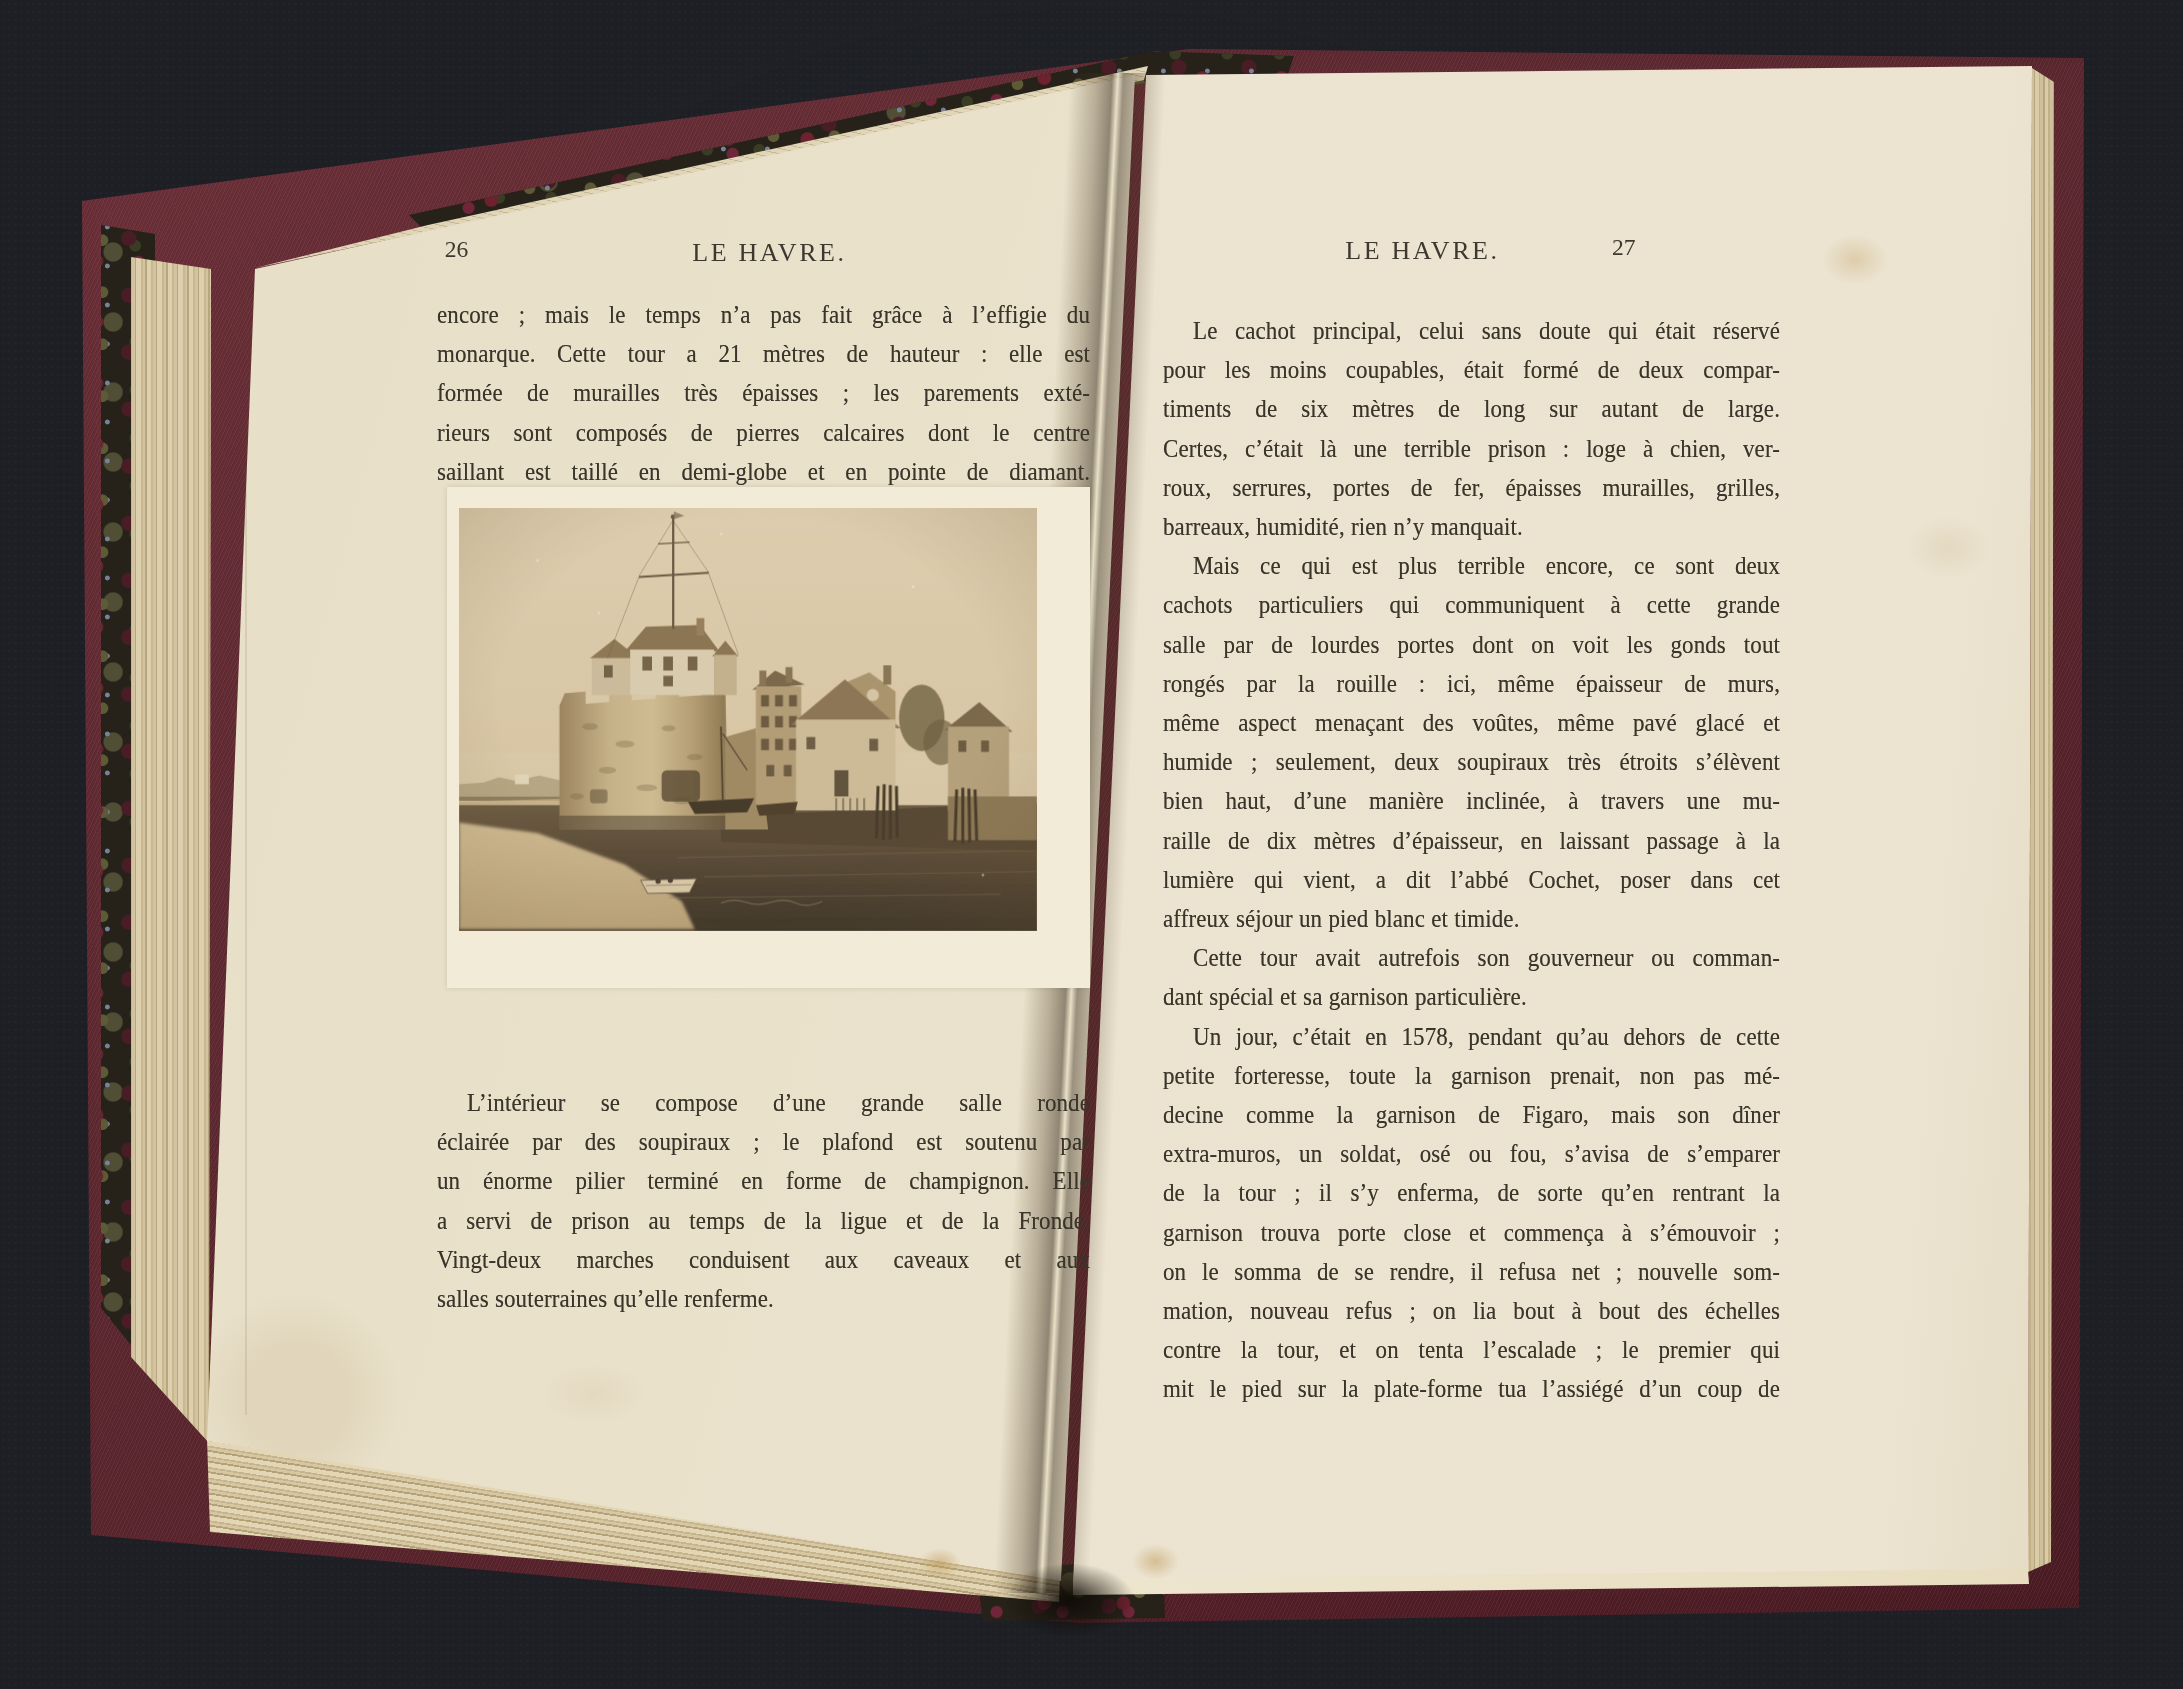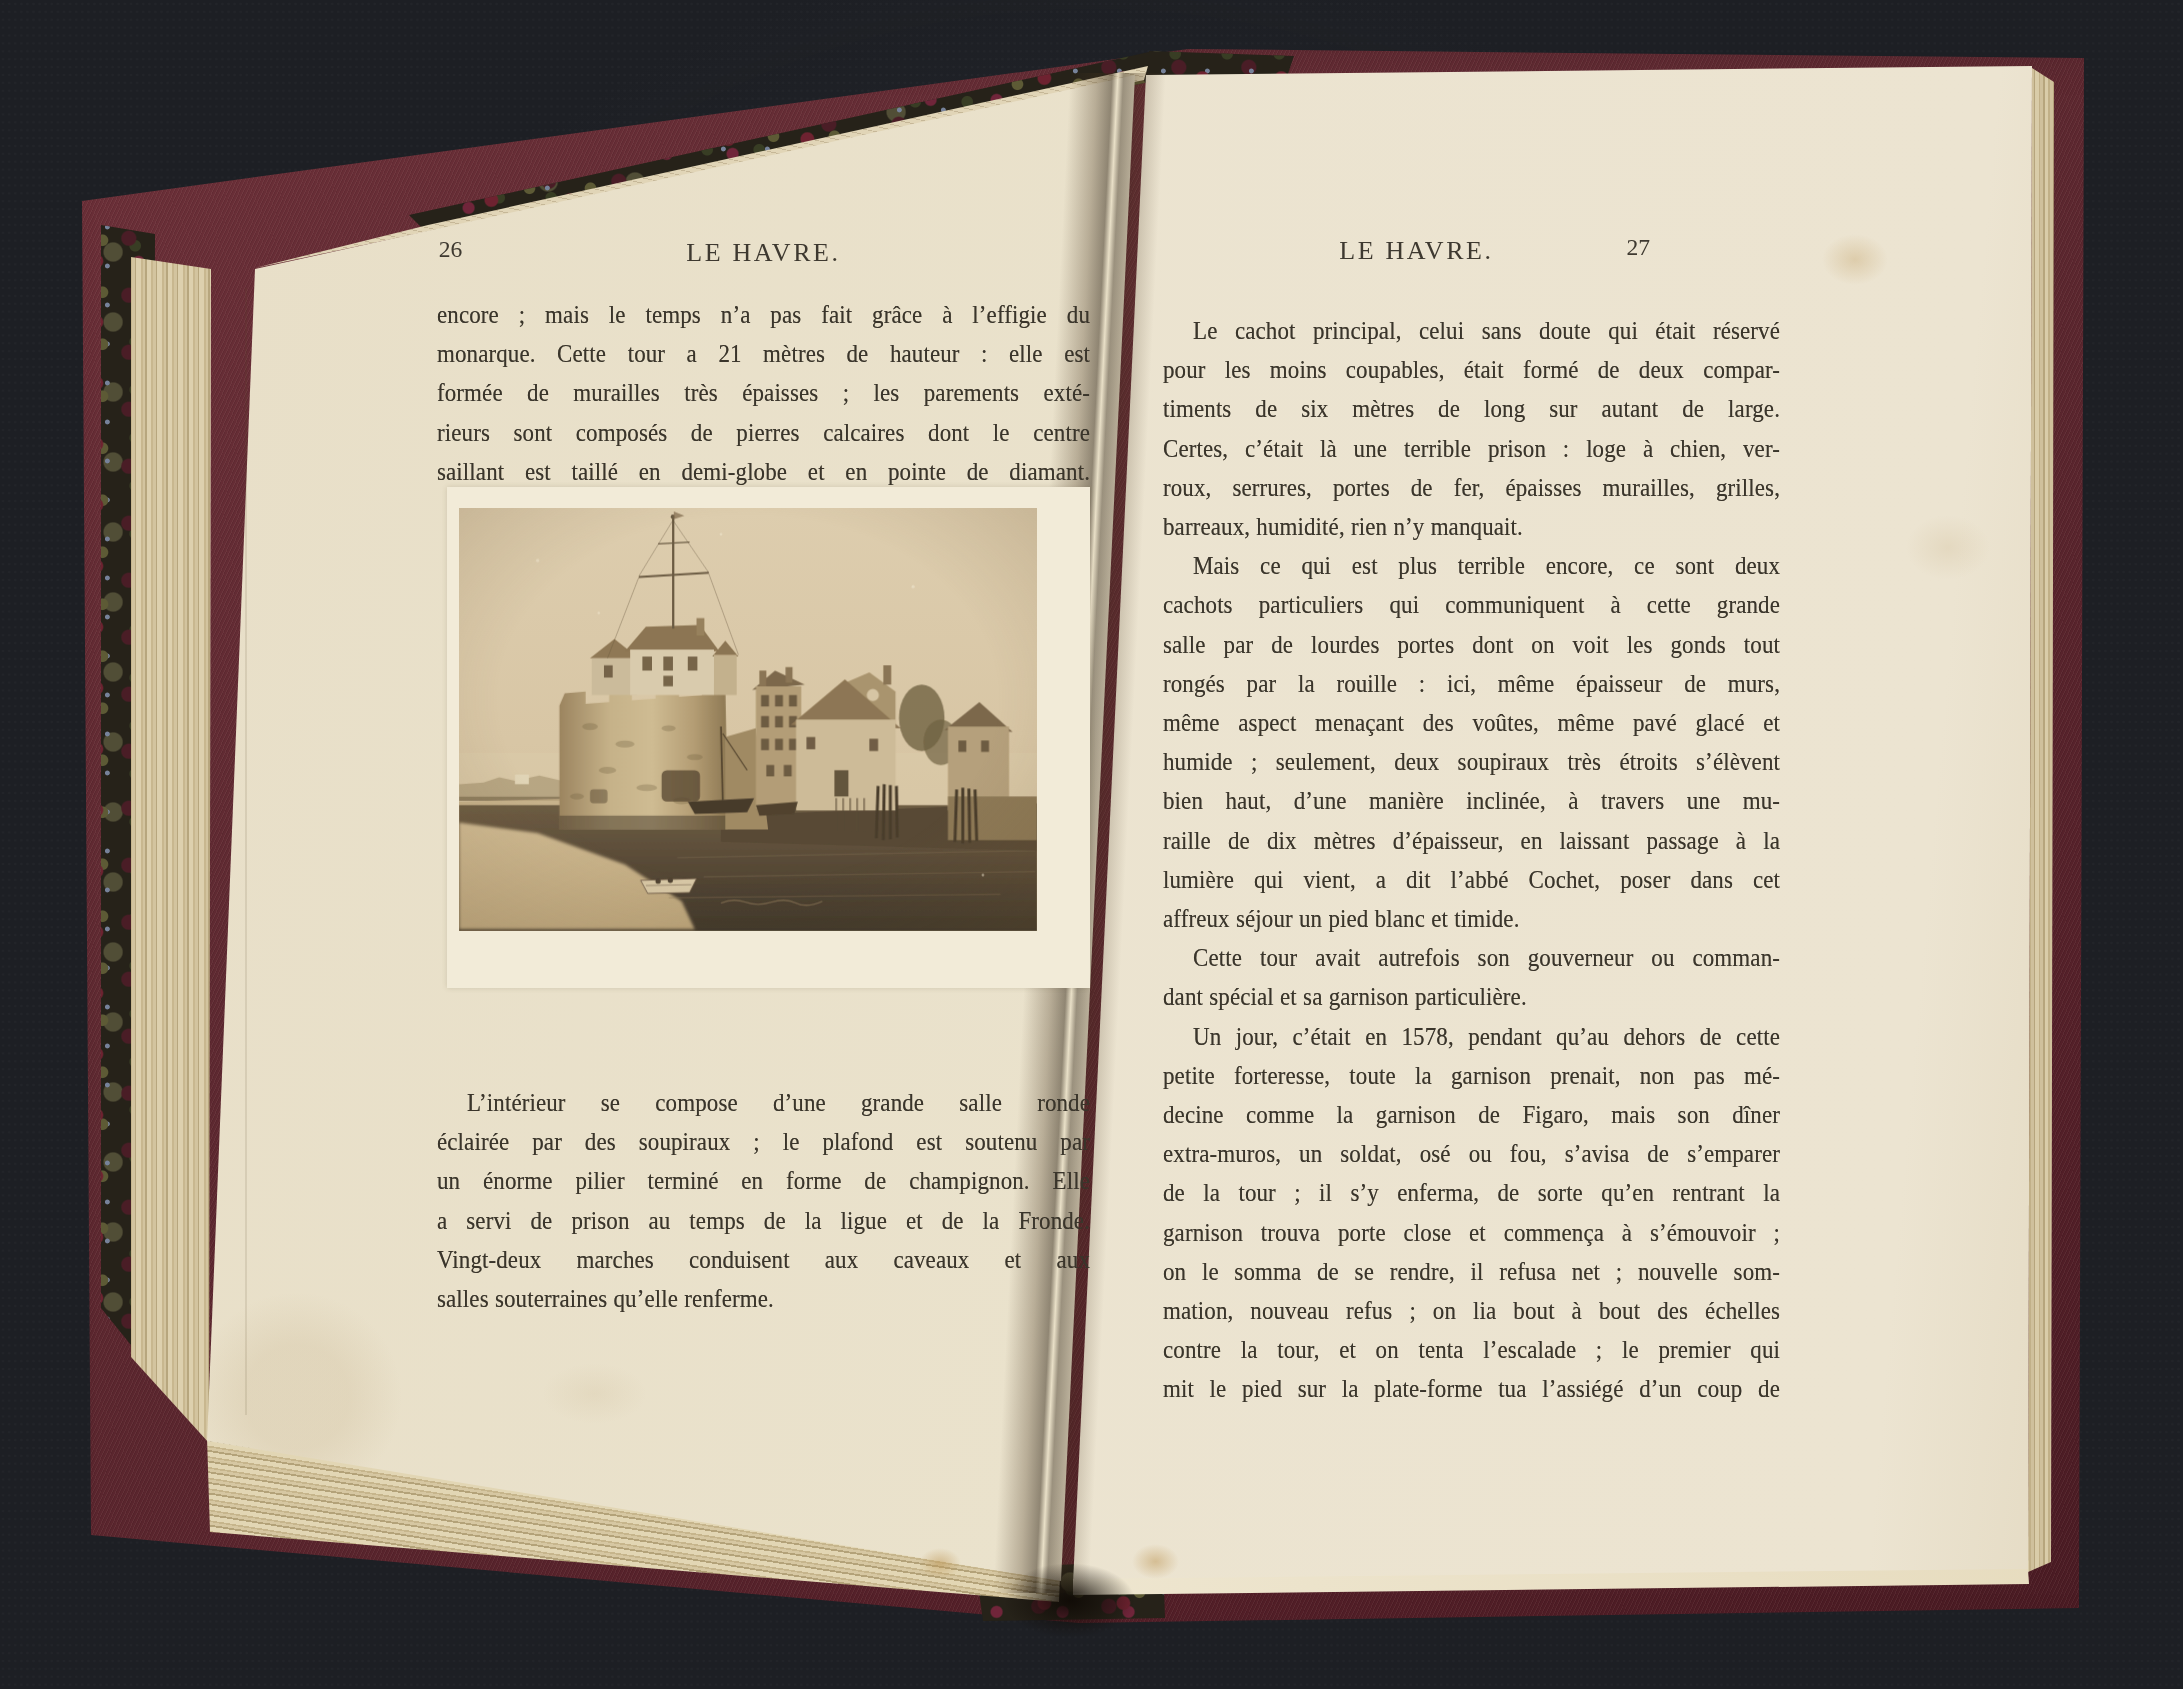--- a/index.html
+++ b/index.html
@@ -98,21 +98,21 @@
 
   
   .stain{border-radius:50%;}
   #stain-1{left:1822px;top:234px;width:66px;height:51px;background:radial-gradient(closest-side,rgba(187,150,85,.30),rgba(187,150,85,0));}
   #stain-2{left:1906px;top:515px;width:84px;height:65px;background:radial-gradient(closest-side,rgba(180,150,95,.15),rgba(180,150,95,0));}
   #stain-3{left:919px;top:1548px;width:42px;height:31px;background:radial-gradient(closest-side,rgba(190,152,88,.55),rgba(190,152,88,0));}
   #stain-4{left:1132px;top:1544px;width:47px;height:35px;background:radial-gradient(closest-side,rgba(190,152,88,.50),rgba(190,152,88,0));}
   #stain-5{left:542px;top:1363px;width:105px;height:61px;background:radial-gradient(closest-side,rgba(175,145,95,.10),rgba(175,145,95,0));}
 
   
-  .pg-header{height:31px;color:#43ured3d32;color:#433d32;}
+  .pg-header{height:31px;color:#43ured3d32;color:#433d32;margin-left:6px;}
   .pg-header .num{position:absolute;top:0;font-size:23.6px;color:#3e3930;}
   .pg-header .ttl{position:absolute;top:1.7px;font-size:26px;letter-spacing:2.6px;color:#3e3930;}
   .txtcol{
     color:#3a352b;font-size:23px;line-height:35px;
     transform:scaleY(1.12);transform-origin:top left;
     text-shadow:0 0 0.5px rgba(58,53,43,.55);
     word-spacing:0.4px;letter-spacing:0.1px;
   }
   .tline{width:100%;text-align:justify;text-align-last:justify;height:35px;white-space:normal;}
   .tline.endleft{text-align-last:left;}
@@ -364,21 +364,21 @@
     <div class="tline ind">L’intérieur se compose d’une grande salle ronde</div>
     <div class="tline">éclairée par des soupiraux ; le plafond est soutenu par</div>
     <div class="tline">un énorme pilier terminé en forme de champignon. Elle</div>
     <div class="tline">a servi de prison au temps de la ligue et de la Fronde.</div>
     <div class="tline">Vingt-deux marches conduisent aux caveaux et aux</div>
     <div class="tline endleft">salles souterraines qu’elle renferme.</div>
   </div>
 
 <div class="abs pg-header" style="left:1163px;top:234px;width:617px;">
   <span class="ttl" style="left:0;width:507px;text-align:center;">LE HAVRE.</span>
-  <span class="num" style="left:426px;width:61px;text-align:right;">27</span>
+  <span class="num" style="left:443px;width:61px;text-align:left;">27</span>
 </div>
 
 <div class="abs txtcol" style="left:1163px;top:311px;width:617px;">
     <div class="tline ind">Le cachot principal, celui sans doute qui était réservé</div>
     <div class="tline">pour les moins coupables, était formé de deux compar-</div>
     <div class="tline">timents de six mètres de long sur autant de large.</div>
     <div class="tline">Certes, c’était là une terrible prison : loge à chien, ver-</div>
     <div class="tline">roux, serrures, portes de fer, épaisses murailles, grilles,</div>
     <div class="tline endleft">barreaux, humidité, rien n’y manquait.</div>
     <div class="tline ind">Mais ce qui est plus terrible encore, ce sont deux</div>

